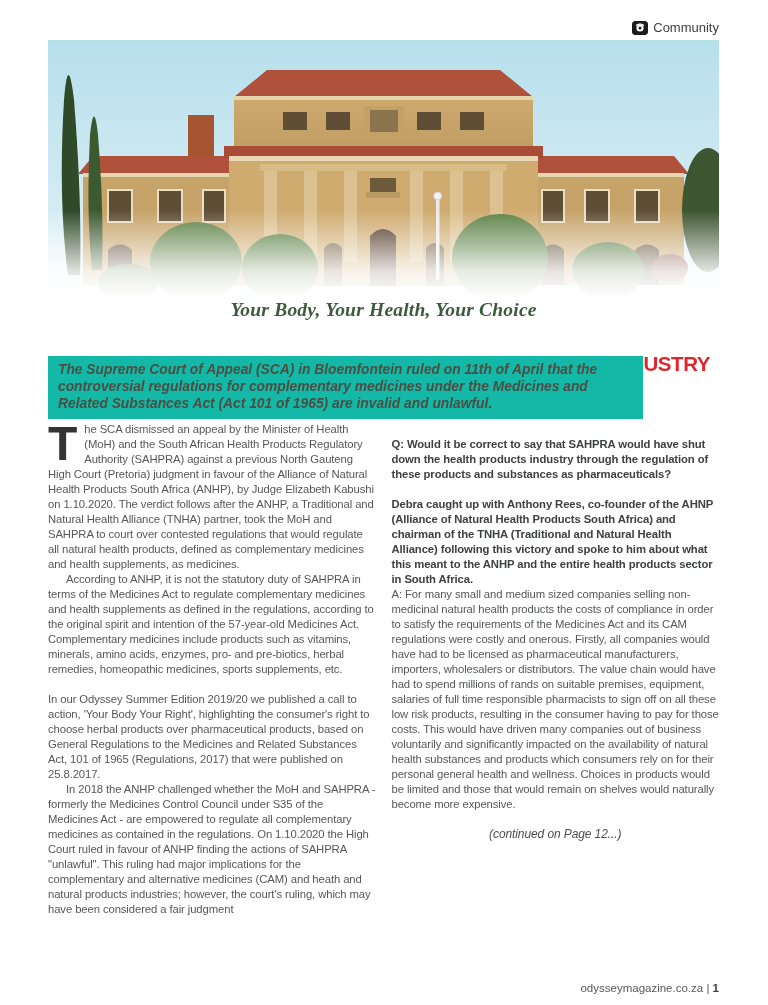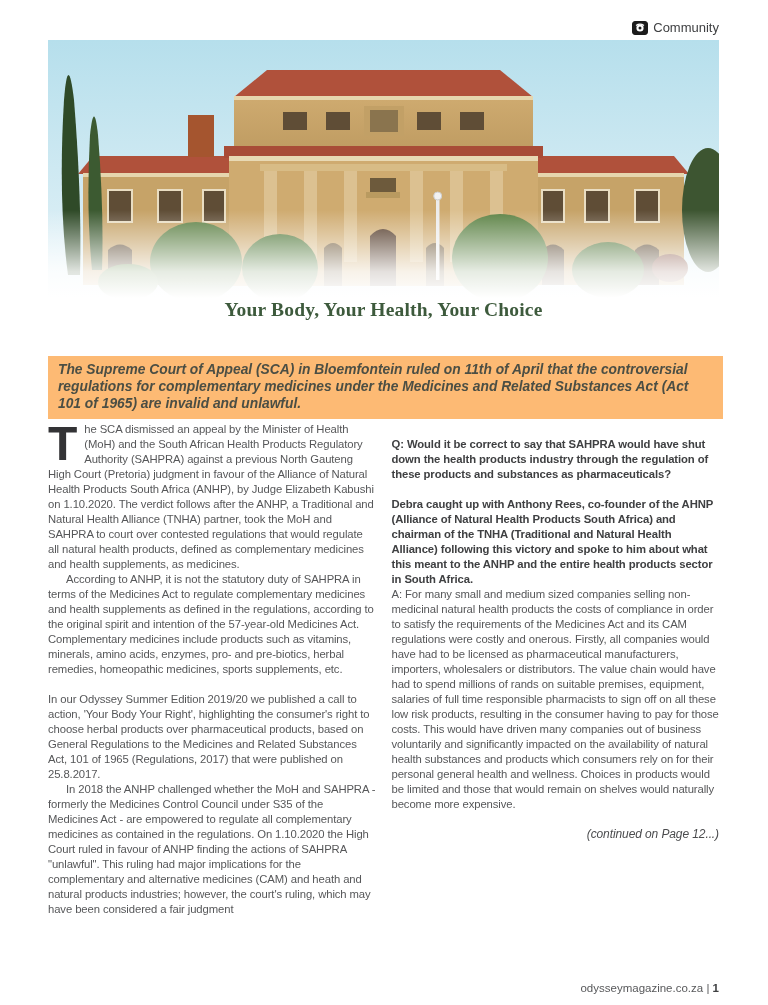--- a/index.html
+++ b/index.html
@@ -24,34 +24,34 @@
 
   
   .photo-wrap { position: absolute; top: 40px; left: 0; width: 671px; height: 258px; }
   .photo-wrap svg { display: block; }
 
   
   .tagline {
     position: absolute; top: 299px; left: 0; width: 671px;
     text-align: center;
     font-family: "Liberation Serif", serif;
-    font-weight: bold;
+    font-style: italic; font-weight: bold;
     font-size: 19.5px; color: #3d5a3c;
     letter-spacing: 0.2px;
   }
   .headline {
     position: absolute; top: 326px; left: 0; width: 671px;
     font-weight: bold; font-size: 20.5px;
     letter-spacing: -0.4px; white-space: nowrap;
     color: #e2252a;
     margin-top: 26px;
   }
   .intro {
-    position: absolute; top: 356px; left: 0; width: 675px;
-    background: #fdba74;
+    position: absolute; top: 356px; left: 0; width: 595px;
+    background: #14b8a6;
     padding: 5px 10px 6px 10px;
     font-style: italic; font-weight: bold;
     font-size: 13.8px; line-height: 17.2px;
     color: #4b4e44;
   }
 
   
   .columns {
     position: absolute; top: 422px; left: 0; width: 671px;
     display: flex; gap: 16px;
@@ -206,21 +206,21 @@
       <div class="col">
         <p><span class="dropcap">T</span><span>he SCA dismissed an appeal by the Minister of Health (MoH) and the South African Health Products Regulatory Authority (SAHPRA) against a previous North Gauteng High Court (Pretoria) judgment in favour of the Alliance of Natural Health Products South Africa (ANHP), by Judge Elizabeth Kabushi on 1.10.2020. The verdict follows after the ANHP, a Traditional and Natural Health Alliance (TNHA) partner, took the MoH and SAHPRA to court over contested regulations that would regulate all natural health products, defined as complementary medicines and health supplements, as medicines.</span></p>
         <p class="indent">According to ANHP, it is not the statutory duty of SAHPRA in terms of the Medicines Act to regulate complementary medicines and health supplements as defined in the regulations, according to the original spirit and intention of the 57-year-old Medicines Act. Complementary medicines include products such as vitamins, minerals, amino acids, enzymes, pro- and pre-biotics, herbal remedies, homeopathic medicines, sports supplements, etc.</p>
         <p class="gap-before"><span>In our Odyssey Summer Edition 2019/20 we published a call to action, </span><span class="inline-italic">'Your Body Your Right'</span><span>, highlighting the consumer's right to choose herbal products over pharmaceutical products, based on General Regulations to the Medicines and Related Substances Act, 101 of 1965 (Regulations, 2017) that were published on 25.8.2017.</span></p>
         <p class="indent">In 2018 the ANHP challenged whether the MoH and SAHPRA - formerly the Medicines Control Council under S35 of the Medicines Act - are empowered to regulate all complementary medicines as contained in the regulations. On 1.10.2020 the High Court ruled in favour of ANHP finding the actions of SAHPRA "unlawful". This ruling had major implications for the complementary and alternative medicines (CAM) and heath and natural products industries; however, the court's ruling, which may have been considered a fair judgment</p>
       </div>
       <div class="col">
         <p class="gap-before bold-par">Q: Would it be correct to say that SAHPRA would have shut down the health products industry through the regulation of these products and substances as pharmaceuticals?</p>
         <p class="gap-before bold-par">Debra caught up with Anthony Rees, co-founder of the AHNP (Alliance of Natural Health Products South Africa) and chairman of the TNHA (Traditional and Natural Health Alliance) following this victory and spoke to him about what this meant to the ANHP and the entire health products sector in South Africa.</p>
         <p>A: For many small and medium sized companies selling non-medicinal natural health products the costs of compliance in order to satisfy the requirements of the Medicines Act and its CAM regulations were costly and onerous. Firstly, all companies would have had to be licensed as pharmaceutical manufacturers, importers, wholesalers or distributors. The value chain would have had to spend millions of rands on suitable premises, equipment, salaries of full time responsible pharmacists to sign off on all these low risk products, resulting in the consumer having to pay for those costs. This would have driven many companies out of business voluntarily and significantly impacted on the availability of natural health substances and products which consumers rely on for their personal general health and wellness. Choices in products would be limited and those that would remain on shelves would naturally become more expensive.</p>
-        <p class="gap-before" style="text-align:right; font-style:italic; font-size:12px; color:#4b4c4e; margin-top:22px;">(continued on Page 12...)</p>
+        <p class="gap-before" style="text-align:center; font-style:italic; font-size:12px; color:#4b4c4e; margin-top:22px;">(continued on Page 12...)</p>
       </div>
     </div>
   </div>
 
   <div class="page-footer">
     <span>odysseymagazine.co.za</span><span> | </span><span class="pn">1</span>
   </div>
 </div>
 
 </body></html>

